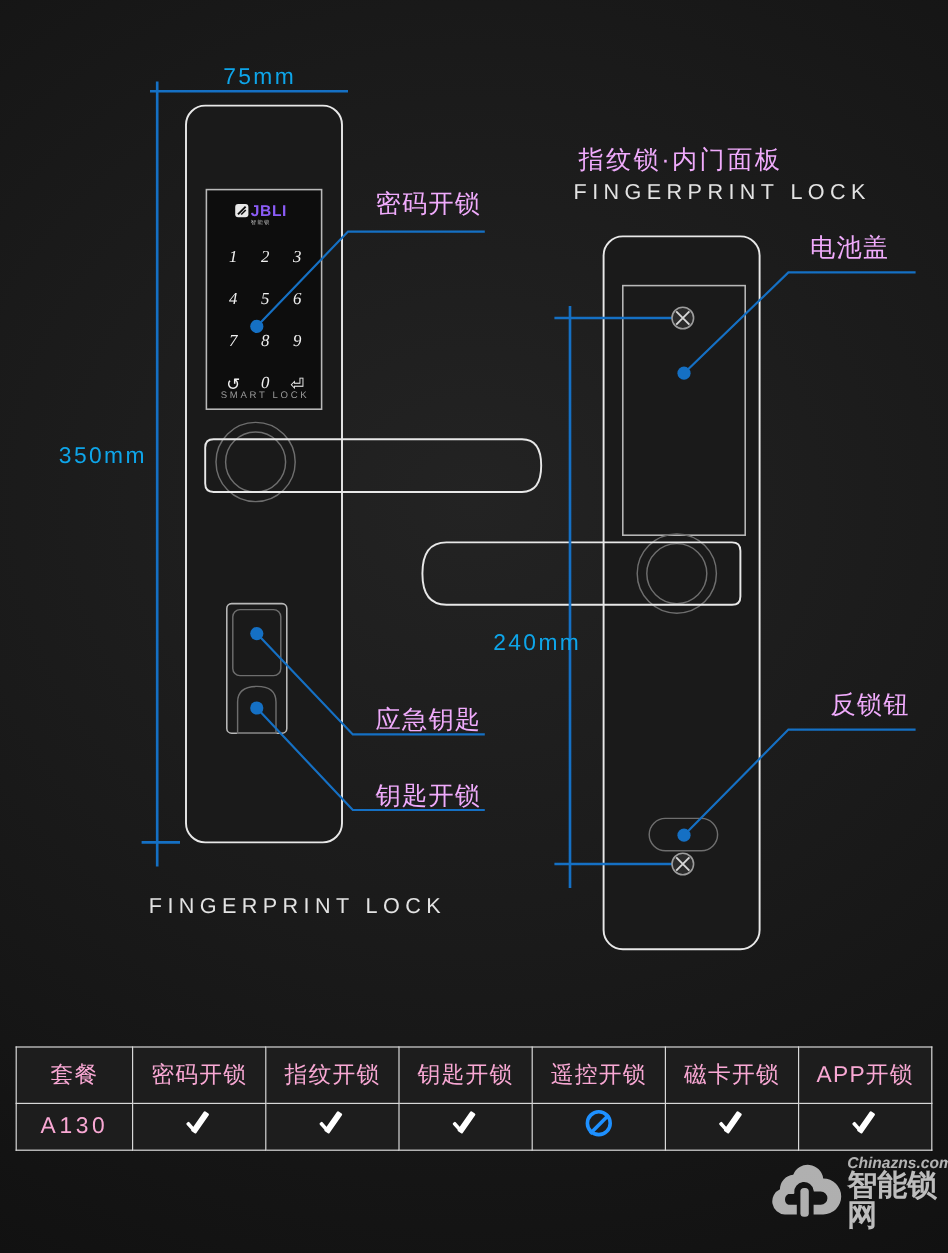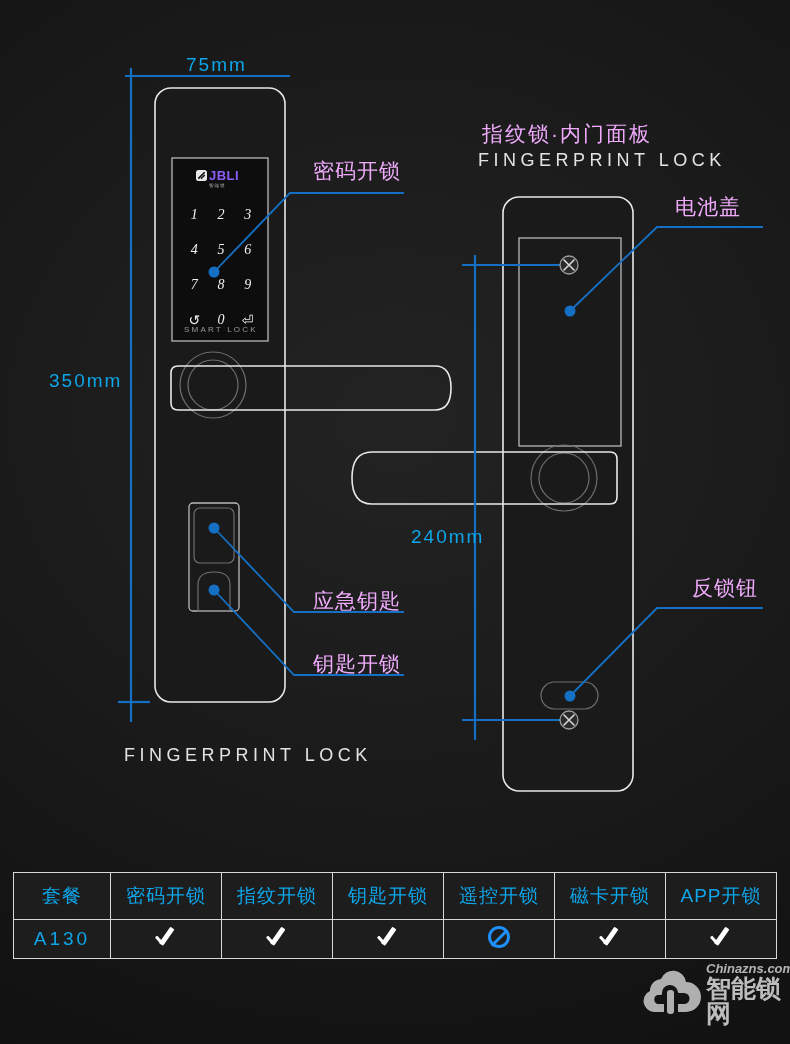--- a/index.html
+++ b/index.html
@@ -44,21 +44,21 @@
     z-index:7;
     table-layout:fixed;
   }
   #spec-table td, #spec-table th{
     border:1px solid #d8d8d8;
     background:#1d1d1d;
     text-align:center;
     vertical-align:middle;
     padding:0;
     height:38px;
-    color:#0ea5e9;
+    color:#f9a8d4;
     font-weight:400;
   }
   #spec-table thead th{height:46px;font-size:19px;letter-spacing:1px;}
   #spec-table tbody td{font-size:19px;letter-spacing:2px;}
   #spec-table tbody td.pkg{letter-spacing:3px;font-size:19px;}
   .mark{display:inline-block;line-height:1;}
   .check{
     width:26px;height:26px;display:inline-block;position:relative;
   }
   .check::before{

